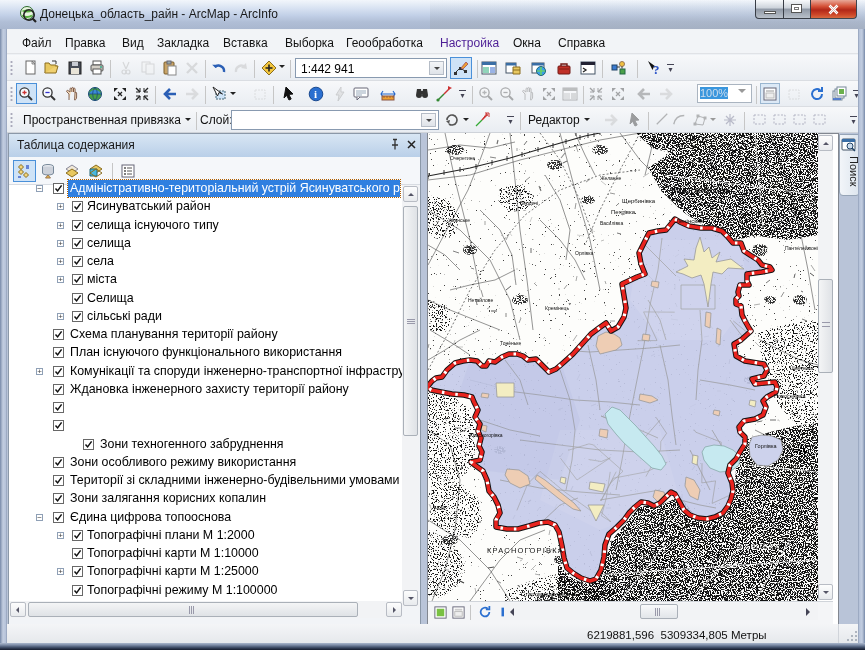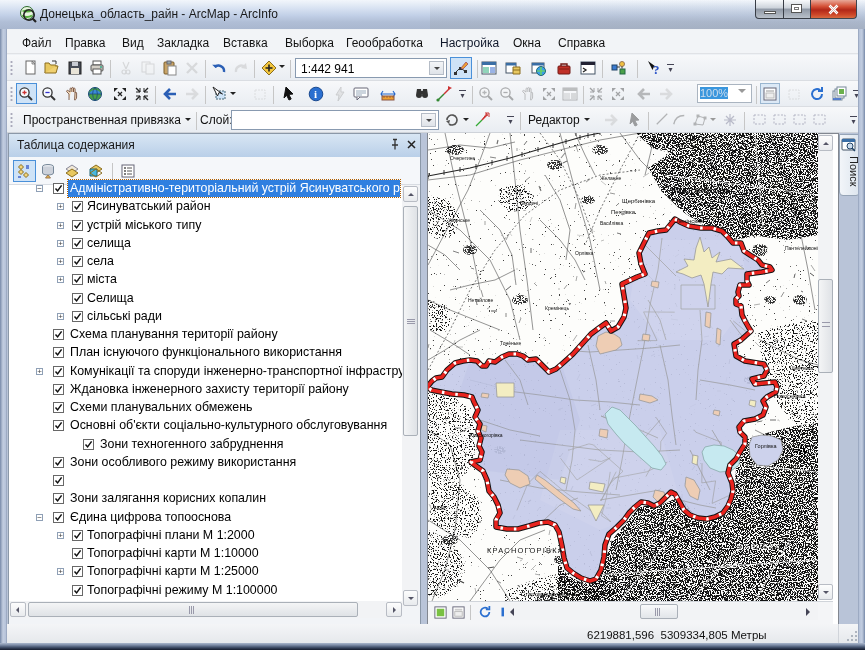--- a/index.html
+++ b/index.html
@@ -35,21 +35,21 @@
 </div>
 <div class="abs" style="left:4px;top:29px;width:857px;height:104px;background:#eef1f5"></div>
 <div class="abs" style="left:4px;top:30px;width:857px;height:24px;background:#f2f4f7;border-bottom:1px solid #e0e2e6"></div>
 <div class="abs" style="left:22px;top:36px;font:12px 'Liberation Sans',sans-serif;color:#111">Файл</div>
 <div class="abs" style="left:65px;top:36px;font:12px 'Liberation Sans',sans-serif;color:#111">Правка</div>
 <div class="abs" style="left:122px;top:36px;font:12px 'Liberation Sans',sans-serif;color:#111">Вид</div>
 <div class="abs" style="left:157px;top:36px;font:12px 'Liberation Sans',sans-serif;color:#111">Закладка</div>
 <div class="abs" style="left:223px;top:36px;font:12px 'Liberation Sans',sans-serif;color:#111">Вставка</div>
 <div class="abs" style="left:285px;top:36px;font:12px 'Liberation Sans',sans-serif;color:#111">Выборка</div>
 <div class="abs" style="left:346px;top:36px;font:12px 'Liberation Sans',sans-serif;color:#111">Геообработка</div>
-<div class="abs" style="left:440px;top:36px;font:12px 'Liberation Sans',sans-serif;color:#0f172a">Настройка</div>
+<div class="abs" style="left:440px;top:36px;font:12px 'Liberation Sans',sans-serif;color:#4c1d95">Настройка</div>
 <div class="abs" style="left:513px;top:36px;font:12px 'Liberation Sans',sans-serif;color:#111">Окна</div>
 <div class="abs" style="left:558px;top:36px;font:12px 'Liberation Sans',sans-serif;color:#111">Справка</div>
 <div class="abs" style="left:4px;top:55px;width:857px;height:26px;background:linear-gradient(180deg,#f7f8fa,#e9edf2);border-bottom:1px solid #dadde2"></div>
 <div style="position:absolute;left:10px;top:60px;width:3px;height:17px;background-image:radial-gradient(circle,#aab 1px,transparent 1.2px);background-size:3px 4px"></div>
 <div style="position:absolute;left:23px;top:60px;width:16px;height:16px;opacity:1.0"><svg width="16" height="16" viewBox="0 0 16 16">
       <rect x="3" y="1" width="9" height="13" fill="#fff" stroke="#666"></rect>
       <path d="M9 1 l3 3 h-3 z" fill="#ddd" stroke="#666" stroke-width=".7"></path>
     </svg></div>
 <div style="position:absolute;left:44px;top:60px;width:16px;height:16px;opacity:1.0"><svg width="16" height="16" viewBox="0 0 16 16">
       <path d="M1 13 L3 6 H14 L12 13 Z" fill="#f0d070" stroke="#8a6d1f"></path>
@@ -438,21 +438,21 @@
       </div>
       <div style="position:absolute;left:76px;top:0px;height:17px;color:#000;font:12.4px/17px 'Liberation Sans',sans-serif;padding:0 2px;white-space:nowrap">Ясинуватський район</div>
     </div>
 <div style="position:absolute;left:0;top:38px;height:18px;width:100%;">
       <div style="position:absolute;left:48px;top:5px;width:7px;height:7px;border:1px solid #8fa0b6;background:#fff;font:8px/6.5px 'Liberation Sans',sans-serif;text-align:center;color:#444">+</div>
       <div style="position:absolute;left:63px;top:3px;width:11px;height:11px;border:1px solid #686868;background:#fff;">
         <svg width="9" height="9" viewBox="0 0 9 9" style="display:block">
           <path d="M1.5 4.5 L3.6 6.9 L7.6 1.4" stroke="#111" stroke-width="1.5" fill="none"></path>
         </svg>
       </div>
-      <div style="position:absolute;left:76px;top:0px;height:17px;color:#000;font:12.4px/17px 'Liberation Sans',sans-serif;padding:0 2px;white-space:nowrap">устрій міського типу</div>
+      <div style="position:absolute;left:76px;top:0px;height:17px;color:#000;font:12.4px/17px 'Liberation Sans',sans-serif;padding:0 2px;white-space:nowrap">селища існуючого типу</div>
     </div>
 <div style="position:absolute;left:0;top:56px;height:18px;width:100%;">
       <div style="position:absolute;left:48px;top:5px;width:7px;height:7px;border:1px solid #8fa0b6;background:#fff;font:8px/6.5px 'Liberation Sans',sans-serif;text-align:center;color:#444">+</div>
       <div style="position:absolute;left:63px;top:3px;width:11px;height:11px;border:1px solid #686868;background:#fff;">
         <svg width="9" height="9" viewBox="0 0 9 9" style="display:block">
           <path d="M1.5 4.5 L3.6 6.9 L7.6 1.4" stroke="#111" stroke-width="1.5" fill="none"></path>
         </svg>
       </div>
       <div style="position:absolute;left:76px;top:0px;height:17px;color:#000;font:12.4px/17px 'Liberation Sans',sans-serif;padding:0 2px;white-space:nowrap">селища</div>
     </div>
@@ -523,29 +523,27 @@
         </svg>
       </div>
       <div style="position:absolute;left:59px;top:0px;height:17px;color:#000;font:12.4px/17px 'Liberation Sans',sans-serif;padding:0 2px;white-space:nowrap">Ждановка інженерного захисту території району</div>
     </div>
 <div style="position:absolute;left:0;top:220px;height:18px;width:100%;">
       <div style="position:absolute;left:44px;top:3px;width:11px;height:11px;border:1px solid #686868;background:#fff;">
         <svg width="9" height="9" viewBox="0 0 9 9" style="display:block">
           <path d="M1.5 4.5 L3.6 6.9 L7.6 1.4" stroke="#111" stroke-width="1.5" fill="none"></path>
         </svg>
       </div>
-      <div style="position:absolute;left:59px;top:0px;height:17px;color:#000;font:12.4px/17px 'Liberation Sans',sans-serif;padding:0 2px;white-space:nowrap">Схеми планувальних обмежень</div>
     </div>
 <div style="position:absolute;left:0;top:238px;height:18px;width:100%;">
       <div style="position:absolute;left:44px;top:3px;width:11px;height:11px;border:1px solid #686868;background:#fff;">
         <svg width="9" height="9" viewBox="0 0 9 9" style="display:block">
           <path d="M1.5 4.5 L3.6 6.9 L7.6 1.4" stroke="#111" stroke-width="1.5" fill="none"></path>
         </svg>
       </div>
-      <div style="position:absolute;left:59px;top:0px;height:17px;color:#000;font:12.4px/17px 'Liberation Sans',sans-serif;padding:0 2px;white-space:nowrap">Основні об'єкти соціально-культурного обслуговування</div>
     </div>
 <div style="position:absolute;left:0;top:257px;height:18px;width:100%;margin-left:30px;">
       <div style="position:absolute;left:44px;top:3px;width:11px;height:11px;border:1px solid #686868;background:#fff;">
         <svg width="9" height="9" viewBox="0 0 9 9" style="display:block">
           <path d="M1.5 4.5 L3.6 6.9 L7.6 1.4" stroke="#111" stroke-width="1.5" fill="none"></path>
         </svg>
       </div>
       <div style="position:absolute;left:59px;top:0px;height:17px;color:#000;font:12.4px/17px 'Liberation Sans',sans-serif;padding:0 2px;white-space:nowrap">Зони техногенного забруднення</div>
     </div>
 <div style="position:absolute;left:0;top:275px;height:18px;width:100%;">
@@ -555,20 +553,21 @@
         </svg>
       </div>
       <div style="position:absolute;left:59px;top:0px;height:17px;color:#000;font:12.4px/17px 'Liberation Sans',sans-serif;padding:0 2px;white-space:nowrap">Зони особливого режиму використання</div>
     </div>
 <div style="position:absolute;left:0;top:293px;height:18px;width:100%;">
       <div style="position:absolute;left:44px;top:3px;width:11px;height:11px;border:1px solid #686868;background:#fff;">
         <svg width="9" height="9" viewBox="0 0 9 9" style="display:block">
           <path d="M1.5 4.5 L3.6 6.9 L7.6 1.4" stroke="#111" stroke-width="1.5" fill="none"></path>
         </svg>
       </div>
+      <div style="position:absolute;left:59px;top:0px;height:17px;color:#000;font:12.4px/17px 'Liberation Sans',sans-serif;padding:0 2px;white-space:nowrap">Території зі складними інженерно-будівельними умовами</div>
     </div>
 <div style="position:absolute;left:0;top:311px;height:18px;width:100%;">
       <div style="position:absolute;left:44px;top:3px;width:11px;height:11px;border:1px solid #686868;background:#fff;">
         <svg width="9" height="9" viewBox="0 0 9 9" style="display:block">
           <path d="M1.5 4.5 L3.6 6.9 L7.6 1.4" stroke="#111" stroke-width="1.5" fill="none"></path>
         </svg>
       </div>
       <div style="position:absolute;left:59px;top:0px;height:17px;color:#000;font:12.4px/17px 'Liberation Sans',sans-serif;padding:0 2px;white-space:nowrap">Зони залягання корисних копалин</div>
     </div>
 <div style="position:absolute;left:0;top:330px;height:18px;width:100%;">

